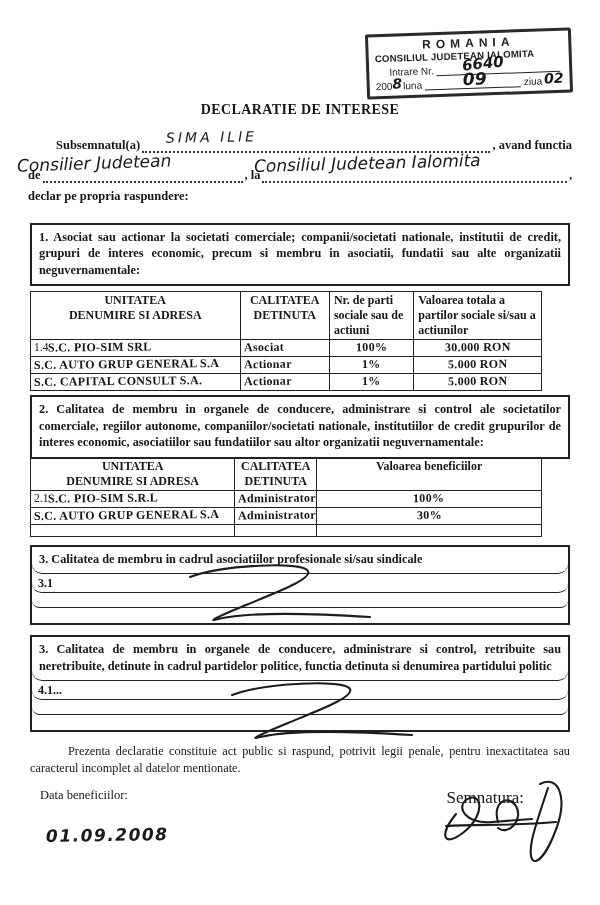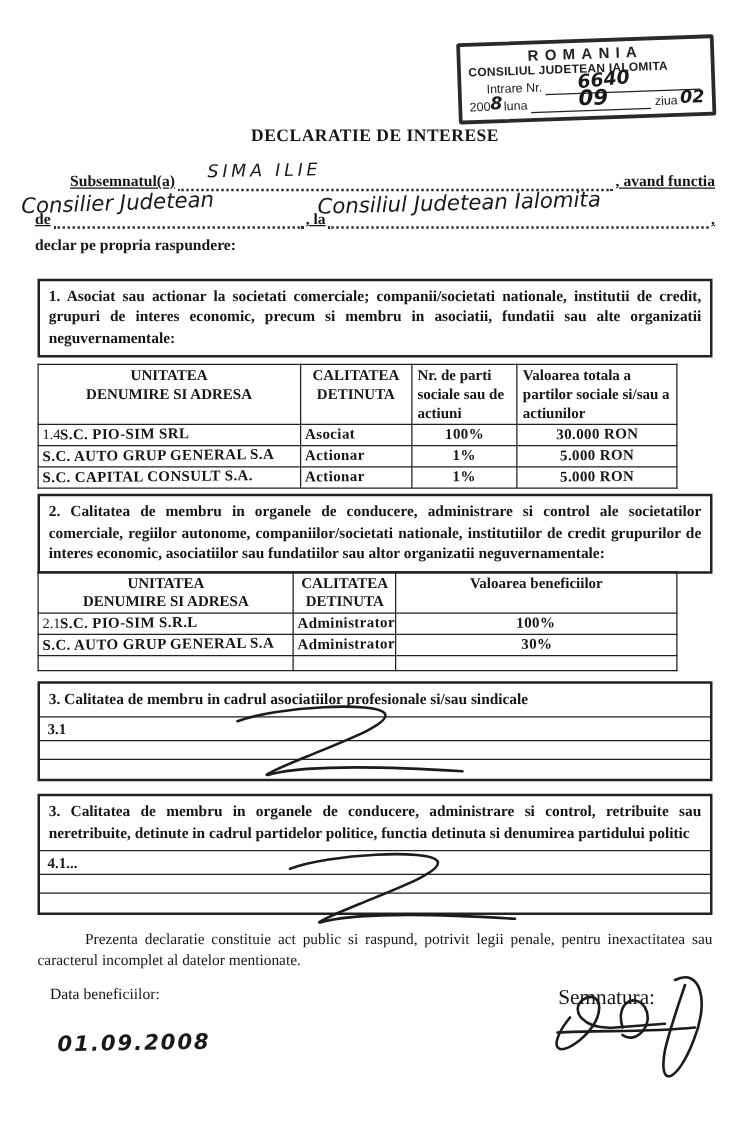--- a/index.html
+++ b/index.html
@@ -23,37 +23,37 @@
   .stamp-country { text-align:center; font-weight:bold; font-size:12px; letter-spacing:5px; }
   .stamp-inst { font-weight:bold; font-size:9.6px; letter-spacing:0.2px; white-space:nowrap; }
   .stamp-row { font-size:10px; display:flex; align-items:flex-end; margin-top:2px; }
   .stamp-line { flex:1; border-bottom:1.2px solid #222; position:relative; height:12px; margin:0 3px; }
   .hw { font-family:"DejaVu Sans", sans-serif; font-style:italic; color:#191919; }
   .stamp-hw { position:absolute; font-size:15px; font-weight:600; top:-8px; }
 
   
   .title { margin-top:102px; text-align:center; font-weight:bold; font-size:14px; letter-spacing:0.4px; }
   .intro { margin:13px 28px 0 28px; font-weight:bold; font-size:12.5px; }
-  .intro-line { display:flex; align-items:flex-end;text-decoration:underline; }
+  .intro-line { display:flex; align-items:flex-end; }
   .intro-line.l1 { padding-left:28px; height:22px; }
   .intro-line.l2 { height:30px; }
   .leader { flex:1; border-bottom:2px dotted #333; height:13px; margin:0 2px; position:relative; }
   .hw-over { position:absolute; white-space:nowrap; font-weight:500; }
   .hw-name { left:24px; top:-11px; font-size:14px; letter-spacing:3px; transform:rotate(-1deg); }
   .hw-func { left:-26px; top:-17px; font-size:17px; transform:rotate(-2deg); }
   .hw-place { left:-8px; top:-17px; font-size:17px; transform:rotate(-1.5deg); }
   .declare { margin-top:6px; height:20px; }
 
   
   .box { margin:0 30px; width:540px; border:2px solid #222; }
   .sec-heading {
     font-weight:bold; font-size:12.3px; line-height:1.34;
     text-align:justify; padding:4px 7px 6px;
   }
-  .bb { border-bottom:1.6px solid #222; }
+  .bb { border-bottom:1.6px solid #222;border-radius:10px; }
 
   table { border-collapse:collapse; table-layout:fixed; width:512px; margin:0 30px; }
   th, td { border:1.6px solid #222; font-size:12px; vertical-align:top; overflow:hidden; }
   th { font-weight:bold; padding:1px 4px; line-height:1.25; }
   th.c { text-align:center; }
   th.l { text-align:left;margin-top:40px; }
   td { padding:0 3px; height:17px; line-height:15px; white-space:nowrap; }
   .cell-hw { font-size:12px; font-weight:600; letter-spacing:0.3px; display:inline-block; transform:rotate(-0.6deg); }
   .prefix { font-family:"Liberation Serif", serif; font-style:normal; font-weight:normal; font-size:11.5px; }
   td.ctr { text-align:center; }

